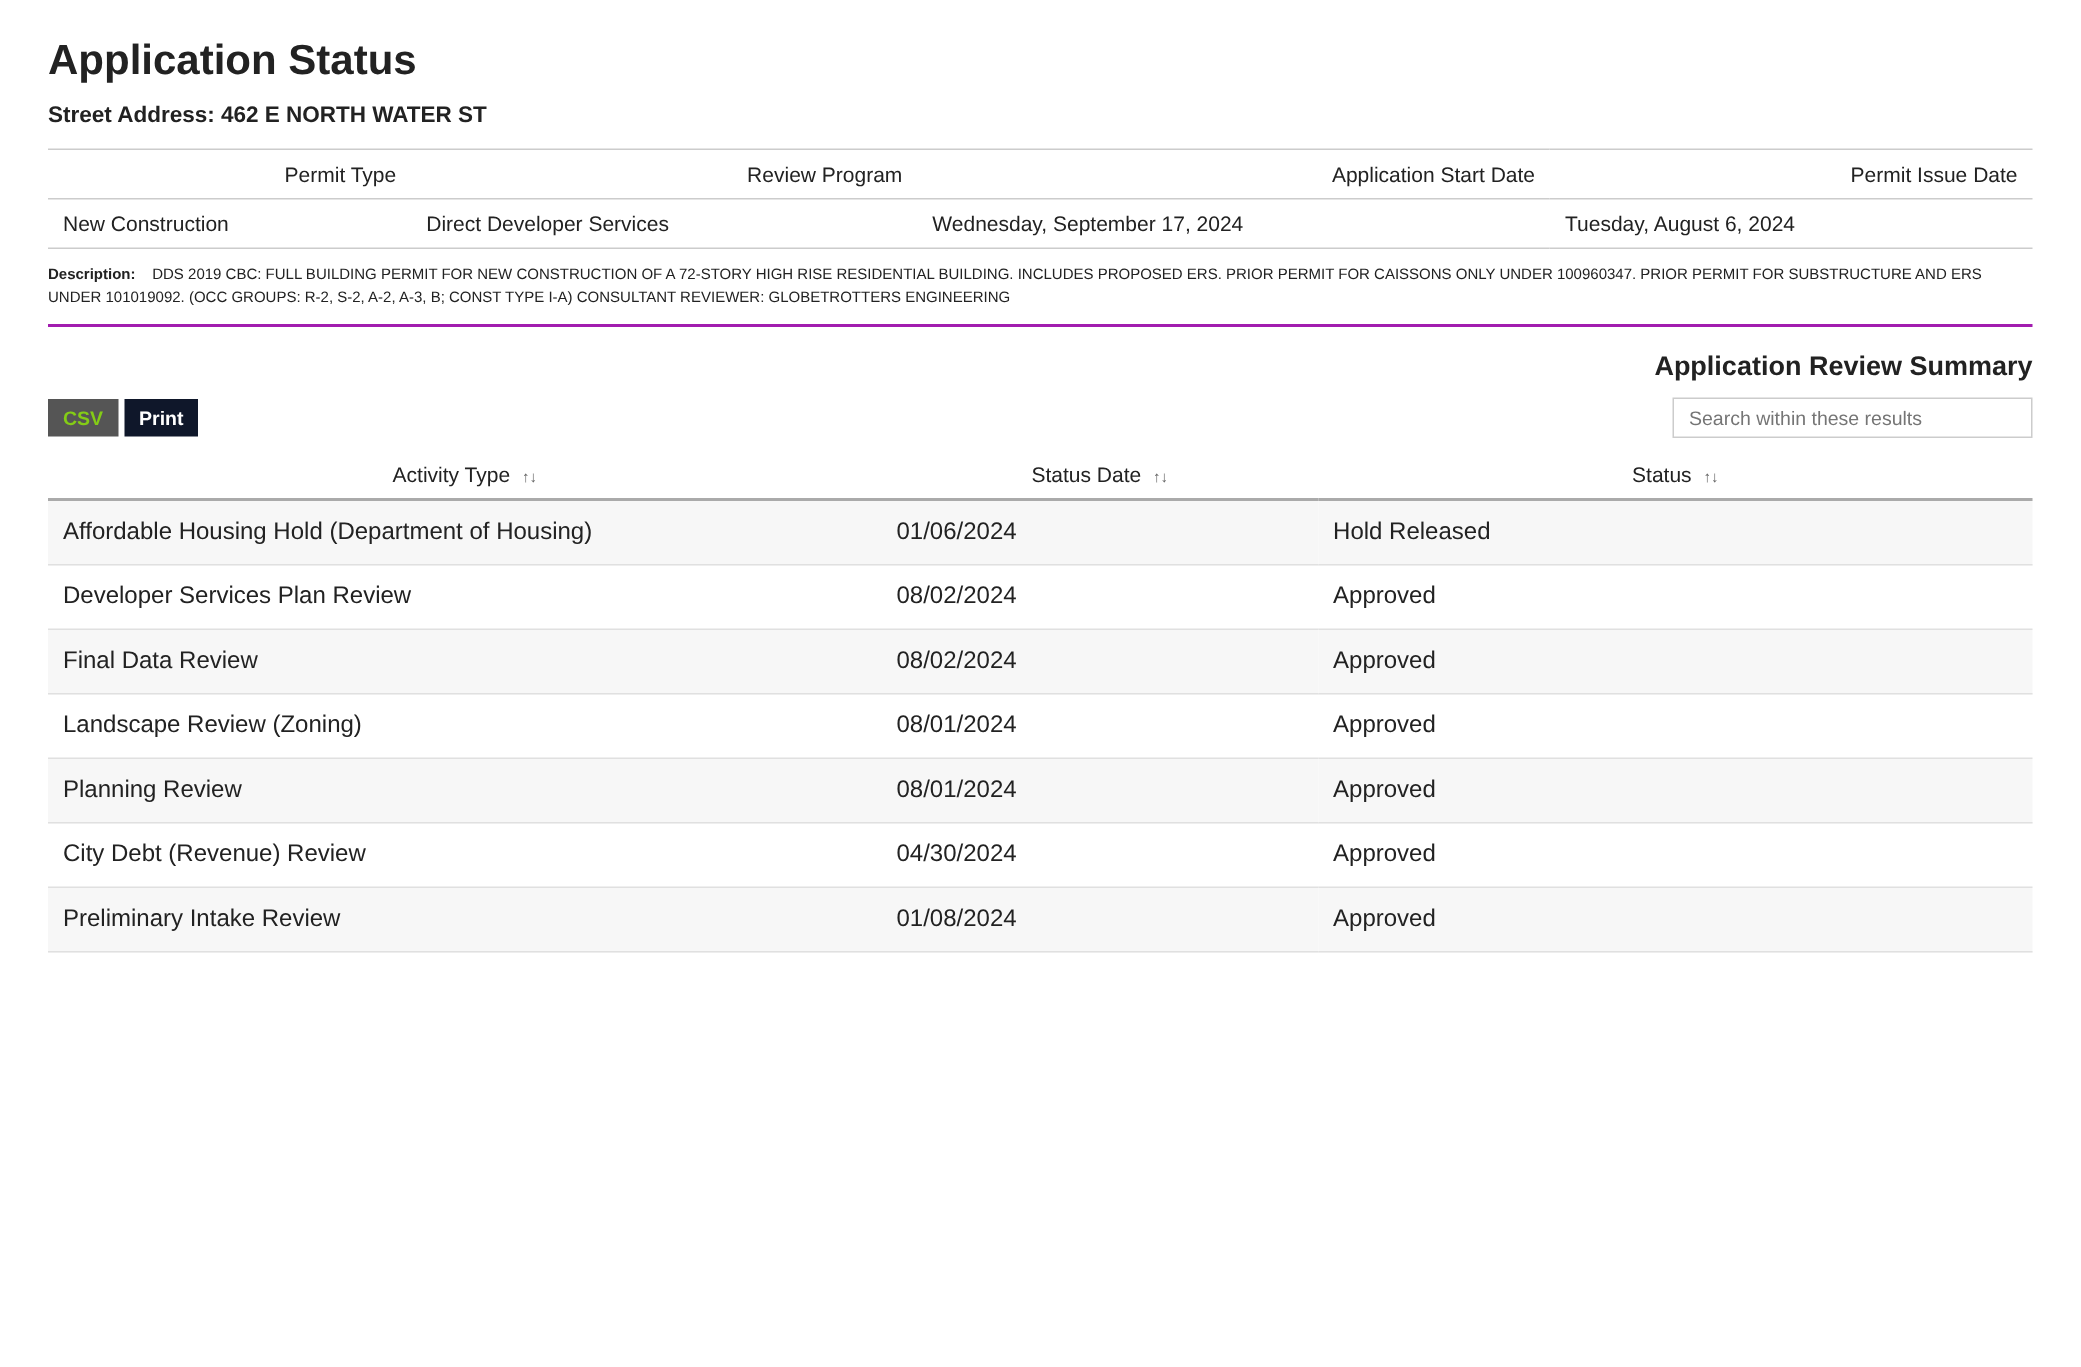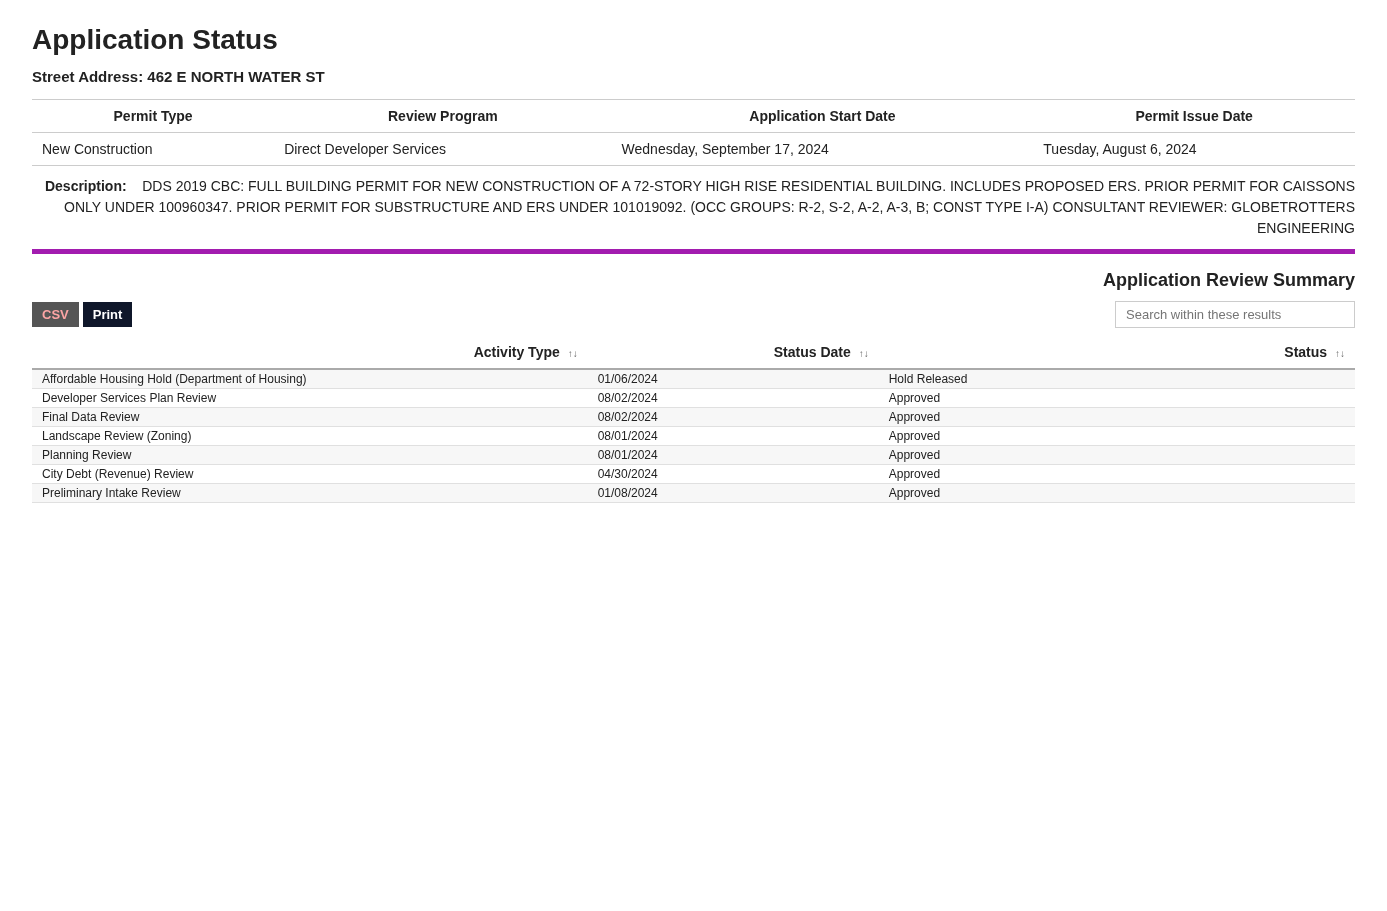--- a/index.html
+++ b/index.html
@@ -33,42 +33,41 @@
       border-collapse: collapse;
       margin-bottom: 0;
     }
 
     .permit-table thead tr {
       border-top: 1px solid #ccc;
       border-bottom: 1px solid #ccc;
     }
 
     .permit-table thead th {
-      text-align: center;
+      text-align: right;
       padding: 8px 10px;
-      font-weight: bold;
+      font-weight: normal;
       font-size: 14px;
     }
 
     .permit-table tbody tr {
       border-bottom: 1px solid #ccc;
     }
 
     .permit-table tbody td {
       padding: 8px 10px;
       font-size: 14px;
     }
 
     .description-row {
       padding: 10px 0;
-      font-size: 14px;
+      font-size: 10px;
       line-height: 1.5;
-      border-bottom: 5px solid #a21caf;
+      border-bottom: 2px solid #a21caf;
       margin-bottom: 16px;
-      text-align: right;
     }
 
     .description-row strong {
       font-weight: bold;
     }
 
     h2 {
       font-size: 18px;
       font-weight: bold;
       margin-bottom: 10px;
@@ -83,21 +82,21 @@
       margin-bottom: 8px;
     }
 
     .toolbar-left {
       display: flex;
       gap: 4px;
     }
 
     .btn-csv {
       background: #555;
-      color: #fca5a5;
+      color: #84cc16;
       border: none;
       padding: 5px 10px;
       font-size: 13px;
       cursor: pointer;
       font-weight: bold;
     }
 
     .btn-print {
       background: #0f172a;
       color: #fff;
@@ -119,44 +118,44 @@
     .review-table {
       width: 100%;
       border-collapse: collapse;
     }
 
     .review-table thead tr {
       border-bottom: 2px solid #aaa;
     }
 
     .review-table thead th {
-      text-align: right;
+      text-align: center;
       padding: 8px 10px;
-      font-weight: bold;
+      font-weight: normal;
       font-size: 14px;
       white-space: nowrap;
     }
 
     .sort-icon {
       font-size: 10px;
       color: #666;
       margin-left: 4px;
     }
 
     .review-table tbody tr:nth-child(odd) {
       background: #f7f7f7;
     }
 
     .review-table tbody tr:nth-child(even) {
       background: #fff;
     }
 
     .review-table tbody td {
-      padding: 2px 10px;
-      font-size: 12px;
+      padding: 12px 10px;
+      font-size: 16px;
       border-bottom: 1px solid #e0e0e0;
     }
 
     .col-activity { width: 42%; }
     .col-date { width: 22%; }
     .col-status { width: 36%; }
   </style>
 </head>
 <body>
 

